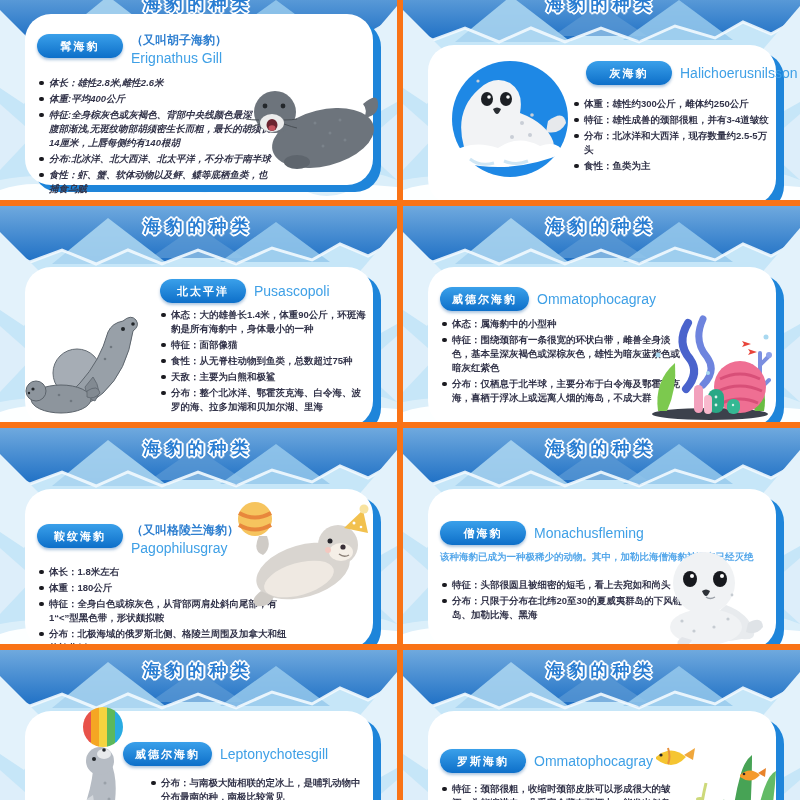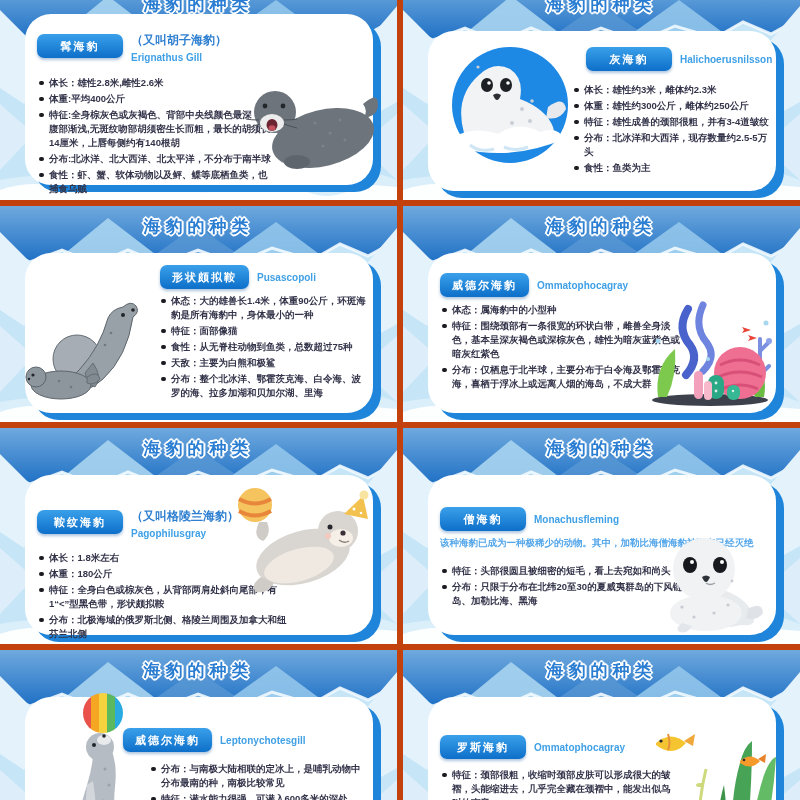--- a/index.html
+++ b/index.html
@@ -1,49 +1,49 @@
 <!DOCTYPE html>
 <html><head>
 <meta charset="utf-8">
 <style>
   html,body{margin:0;padding:0;background:#fff;}
-  #stage{position:relative;width:800px;height:800px;overflow:hidden;background:#c2410c;
+  #stage{position:relative;width:800px;height:800px;overflow:hidden;background:#f97316;
          font-family:"Liberation Sans",sans-serif;}
   .slide{position:absolute;width:397px;height:216px;overflow:hidden;background:#c6e6f8;}
   .col1{left:0;} .col2{left:403px;}
   .r1{top:-16px;} .r2{top:206px;} .r3{top:428px;} .r4{top:650px;}
   .bg-holder{position:absolute;inset:0;}
   .bg-holder svg{display:block;width:100%;height:100%;}
   .slide-title{position:absolute;top:9px;left:0;right:0;text-align:center;z-index:3;
     font-size:17px;font-weight:bold;letter-spacing:5px;color:#2b7ed2;
     text-shadow:-2px 0 0 #fff,2px 0 0 #fff,0 -2px 0 #fff,0 2px 0 #fff,
                 -1px -1px 0 #fff,1px -1px 0 #fff,-1px 1px 0 #fff,1px 1px 0 #fff;}
-  .card{position:absolute;left:25px;top:47px;width:348px;height:160px;background:#fff;
+  .card{position:absolute;left:25px;top:61px;width:348px;height:160px;background:#fff;
     border-radius:26px;box-shadow:8px 7px 0 #1e85da;z-index:2;
     padding:12px;box-sizing:border-box;}
   .s1 .card{top:30px;height:171px;}
   .pill-row{display:flex;align-items:center;gap:8px;}
-  .pill{height:24px;min-width:62px;padding:0 12px;border-radius:7px;
+  .pill{height:24px;min-width:62px;padding:0 12px;border-radius:12px;
     background:linear-gradient(180deg,#3aa0ea,#0d6fc9);color:#fff;font-size:11px;
     font-weight:bold;letter-spacing:2px;display:inline-flex;align-items:center;
     justify-content:center;white-space:nowrap;box-shadow:0 2px 3px rgba(20,90,160,.35);}
   .name-stack{display:flex;flex-direction:column;line-height:12px;}
   .alias{color:#2e7fd0;font-size:12px;font-weight:700;}
-  .latin{color:#3fa0e6;font-size:10px;font-weight:bold;}
+  .latin{color:#3fa0e6;font-size:14px;font-weight:normal;}
   .s1 .pill-row,.s5 .pill-row{align-items:flex-start;}
   .s1 .name-stack .latin,.s5 .name-stack .latin{margin-top:6px;}
   .intro{color:#54a7ea;font-size:9.5px;font-weight:600;line-height:13px;}
   .bullets{list-style:none;margin:0;padding:0;font-size:9.5px;line-height:14px;
     color:#33344a;font-weight:600;}
   .bullets li{position:relative;padding-left:12px;margin-bottom:2px;}
   .bullets .dot{position:absolute;left:2px;top:4.5px;width:4.5px;height:4.5px;
     background:#1a1a20;border-radius:50%;}
   .illu{position:absolute;}
   
-  .s1 .pill-row{margin-top:8px;}  .s1 .bullets{margin-top:12px;width:238px;}
+  .s1 .pill-row{margin-top:8px;}  .s1 .bullets{margin-top:12px;width:238px;font-style:italic;}
   .s1 .illu{right:-8px;top:64px;width:138px;height:102px;}
   .s2 .pill-row{margin-top:4px;margin-left:146px;} .s2 .bullets{margin-top:12px;margin-left:132px;width:202px;}
   .s2 .illu{left:6px;top:6px;width:142px;height:136px;}
   .s3 .pill-row{margin-top:0;margin-left:123px;} .s3 .bullets{margin-top:5px;margin-left:122px;width:208px;}
   .s3 .illu{left:-4px;top:40px;width:152px;height:114px;}
   .s4 .pill-row{margin-top:8px;} .s4 .bullets{margin-top:6px;width:240px;}
   .s4 .illu{right:2px;top:48px;width:126px;height:106px;}
   .s5 .pill-row{margin-top:23px;} .s5 .bullets{margin-top:11px;width:258px;}
   .s5 .illu{right:4px;top:8px;width:152px;height:118px;}
   .s6 .pill-row{margin-top:20px;} .s6 .intro{margin-top:5px;} .s6 .bullets{margin-top:15px;width:248px;}
@@ -147,21 +147,20 @@
     <path d="M0,206 Q30,196 60,203 T120,202 T180,204 T240,200 T300,204 T360,200 L397,203 L397,216 L0,216 Z" fill="#ffffff" opacity="0.95"></path>
   </svg>
 </div>
     <div class="slide-title">海豹的种类</div>
     <div class="card">
       <div class="pill-row">
         <div class="pill">灰海豹</div>
         <span class="latin">Halichoerusnilsson</span>
       </div>
       <ul class="bullets">
-        <li><span class="dot"></span><span>体长：雄性约3米，雌体约2.3米</span></li>
         <li><span class="dot"></span><span>体重：雄性约300公斤，雌体约250公斤</span></li>
         <li><span class="dot"></span><span>特征：雄性成兽的颈部很粗，并有3-4道皱纹</span></li>
         <li><span class="dot"></span><span>分布：北冰洋和大西洋，现存数量约2.5-5万头</span></li>
         <li><span class="dot"></span><span>食性：鱼类为主</span></li>
       </ul>
       <svg class="illu" viewBox="0 0 142 136">
         <circle cx="76" cy="68" r="58" fill="#1e88e5"></circle>
         <path d="M114,70 q16,-12 18,2 q-6,12 -20,9 z" fill="#e7e9ec"></path>
         <path d="M30,96 Q20,60 45,38 Q60,24 76,32 Q90,41 86,62 Q112,72 119,90 Q123,102 108,101 Q70,113 40,105 Q28,103 30,96 Z" fill="#f2f3f5"></path>
         <ellipse cx="53" cy="48" rx="6" ry="7" fill="#1c1f24"></ellipse>
@@ -202,21 +201,21 @@
     <path d="M397,22 L344,84 L372,132 L397,118 Z" fill="#e3f2fb"></path>
     <path d="M0,120 L34,150 L0,186 Z" fill="#ddeefa"></path>
     <path d="M397,130 L360,162 L397,196 Z" fill="#ddeefa"></path>
     <path d="M0,196 Q40,188 80,196 T160,195 T240,197 T320,194 T397,196 L397,216 L0,216 Z" fill="#e9f5fc" opacity="0.6"></path>
     <path d="M0,206 Q30,196 60,203 T120,202 T180,204 T240,200 T300,204 T360,200 L397,203 L397,216 L0,216 Z" fill="#ffffff" opacity="0.95"></path>
   </svg>
 </div>
     <div class="slide-title">海豹的种类</div>
     <div class="card">
       <div class="pill-row">
-        <div class="pill">形状颇拟鞍</div>
+        <div class="pill">北太平洋</div>
         <span class="latin">Pusascopoli</span>
       </div>
       <ul class="bullets">
         <li><span class="dot"></span><span>体态：大的雄兽长1.4米，体重90公斤，环斑海豹是所有海豹中，身体最小的一种</span></li>
         <li><span class="dot"></span><span>特征：面部像猫</span></li>
         <li><span class="dot"></span><span>食性：从无脊柱动物到鱼类，总数超过75种</span></li>
         <li><span class="dot"></span><span>天敌：主要为白熊和极鲨</span></li>
         <li><span class="dot"></span><span>分布：整个北冰洋、鄂霍茨克海、白令海、波罗的海、拉多加湖和贝加尔湖、里海</span></li>
       </ul>
       <svg class="illu" viewBox="0 0 152 114">

